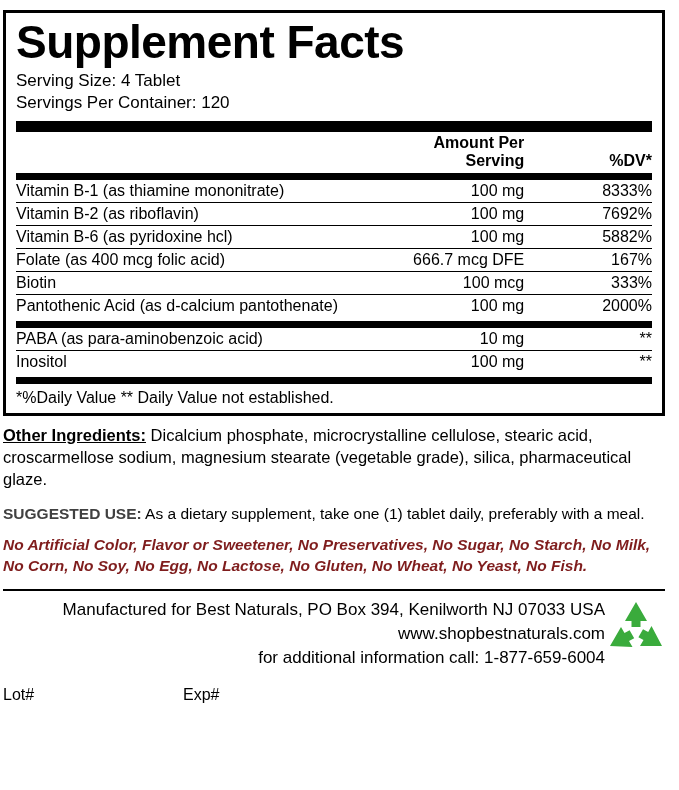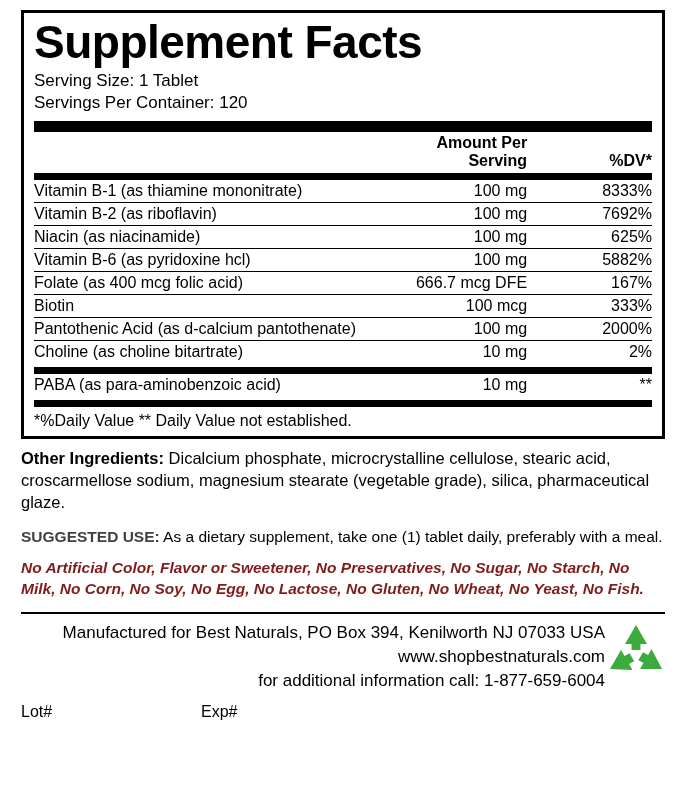--- a/index.html
+++ b/index.html
@@ -12,21 +12,21 @@
     width: 679px;
     height: 790px;
     font-family: "Liberation Sans", sans-serif;
     color: #000000;
     position: relative;
     overflow: hidden;
   }
   .page {
     width: 679px;
     height: 696px;
-    padding: 10px 14px 0 21px;
+    padding: 10px 14px 0 3px;
   }
 
   
   .panel {
     border: 3px solid #000;
     padding: 6px 10px 6px 10px;
   }
   .sf-title {
     font-size: 46px;
     font-weight: bold;
@@ -78,21 +78,21 @@
     font-size: 16px;
     padding-top: 5px;
   }
 
   
   .other-ing {
     font-size: 16.5px;
     line-height: 1.33;
     margin-top: 9px;
   }
-  .other-ing .lbl { font-weight: bold; }
+  .other-ing .lbl { font-weight: bold; text-decoration: underline; }
 
   .suggested {
     font-size: 15.5px;
     line-height: 1.34;
     margin-top: 13px;
   }
   .suggested .lbl {
     color: #404040;
     font-weight: bold;
   }
@@ -120,36 +120,36 @@
   .footer .line2 { }
   .recycle {
     position: absolute;
     right: 0;
     top: 2px;
     width: 58px;
     height: 54px;
   }
 
   .lotexp {
-    margin-top: 10px;
+    margin-top: 16px;
     font-size: 16px;
     display: flex;
   }
   .lotexp .lot { width: 180px; }
 </style>
 </head>
 <body>
 
 <div class="page">
 
   <div class="panel">
 
     <div class="sf-title">Supplement Facts</div>
 
-    <div class="serving-line">Serving Size: 1 Tablet</div>
+    <div class="serving-line">Serving Size: 4 Tablet</div>
     <div class="serving-line">Servings Per Container: 120</div>
 
     <div class="rule-thick"></div>
 
     <table class="facts">
       <tbody>
         <tr class="hdr">
           <td class="nm"></td>
           <td class="amt">Amount Per Serving</td>
           <td class="dv">%DV*</td>
@@ -165,59 +165,54 @@
           <td class="nm">Vitamin B-1 (as thiamine mononitrate)</td>
           <td class="amt">100 mg</td>
           <td class="dv">8333%</td>
         </tr>
         <tr class="row">
           <td class="nm">Vitamin B-2 (as riboflavin)</td>
           <td class="amt">100 mg</td>
           <td class="dv">7692%</td>
         </tr>
         <tr class="row">
-          <td class="nm">Niacin (as niacinamide)</td>
-          <td class="amt">100 mg</td>
-          <td class="dv">625%</td>
-        </tr>
-        <tr class="row">
           <td class="nm">Vitamin B-6 (as pyridoxine hcl)</td>
           <td class="amt">100 mg</td>
           <td class="dv">5882%</td>
         </tr>
         <tr class="row">
           <td class="nm">Folate (as 400 mcg folic acid)</td>
           <td class="amt">666.7 mcg DFE</td>
           <td class="dv">167%</td>
         </tr>
         <tr class="row">
           <td class="nm">Biotin</td>
           <td class="amt">100 mcg</td>
           <td class="dv">333%</td>
         </tr>
         <tr class="row">
           <td class="nm">Pantothenic Acid (as d-calcium pantothenate)</td>
           <td class="amt">100 mg</td>
           <td class="dv">2000%</td>
-        </tr>
-        <tr class="row">
-          <td class="nm">Choline (as choline bitartrate)</td>
-          <td class="amt">10 mg</td>
-          <td class="dv">2%</td>
         </tr>
       </tbody>
     </table>
 
     <div class="rule-med" style="margin-top:4px;"></div>
 
     <table class="facts">
       <tbody>
         <tr class="row first">
           <td class="nm">PABA (as para-aminobenzoic acid)</td>
           <td class="amt">10 mg</td>
+          <td class="dv">**</td>
+        </tr>
+        <tr class="row">
+          <td class="nm">Inositol</td>
+          <td class="amt">100 mg</td>
           <td class="dv">**</td>
         </tr>
       </tbody>
     </table>
 
     <div class="rule-med" style="margin-top:4px;"></div>
 
     <div class="footnote">*%Daily Value ** Daily Value not established.</div>
   </div>
 

